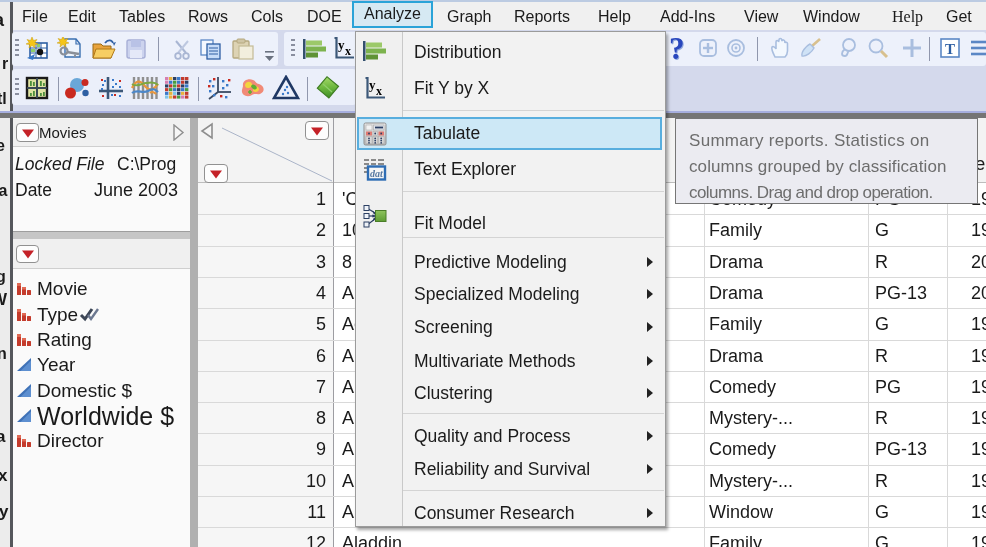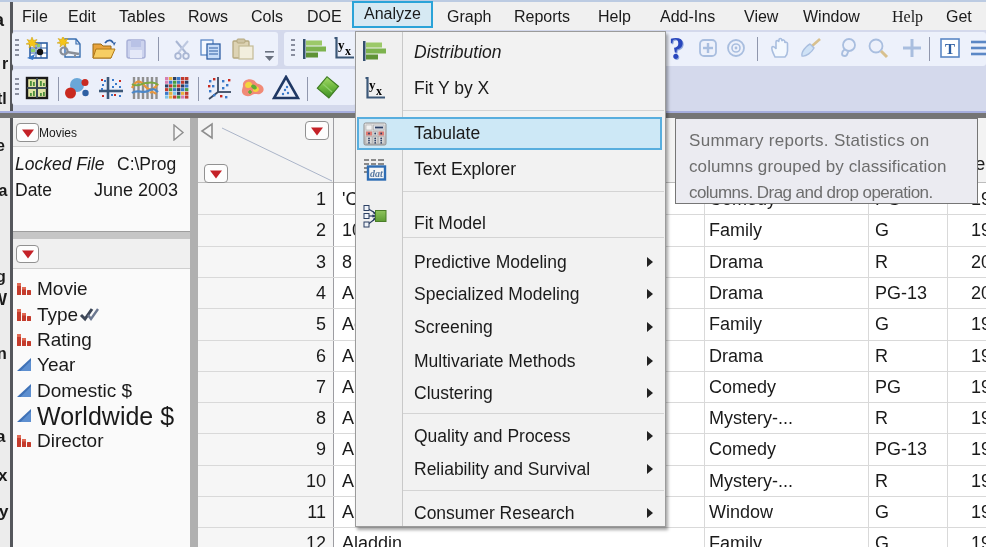--- a/index.html
+++ b/index.html
@@ -439,21 +439,21 @@
     <div class="cell" style="left:773px;top:409.3px;">19</div>
     </div>
   </div>
 
   <div class="abs" style="left:13px;top:118px;width:177px;height:429px;background:#fafafa;">
 
     <div class="abs" style="left:0;top:1px;width:177px;height:28px;background:#f0f0f0;border-bottom:1px solid #cfcfcf;box-sizing:border-box;"></div>
     <div class="rtbtn" style="left:3px;top:5px;width:21px;height:17px;">
         <i></i>
       </div>
-    <div class="abs" style="left:26px;top:3px;font-size:12px;line-height:24px;">Movies</div>
+    <div class="abs" style="left:26px;top:3px;font-size:15px;line-height:24px;">Movies</div>
     <svg class="abs" style="left:158px;top:6px;" width="14" height="17">
       <polygon points="3,1 12,8.5 3,16" fill="#f6f6f6" stroke="#8e8e8e" stroke-width="1.4"></polygon>
     </svg>
     <div class="abs" style="left:2px;top:36px;font-size:17.5px;font-style:italic;">Locked File</div>
     <div class="abs" style="left:104px;top:36px;font-size:17.5px;">C:\Prog</div>
     <div class="abs" style="left:2px;top:62px;font-size:17.5px;">Date</div>
     <div class="abs" style="left:81px;top:62px;font-size:18px;">June 2003</div>
 
     <div class="abs" style="left:0;top:113px;width:177px;height:8px;background:#c6c6c6;border-top:1px solid #9e9e9e;box-sizing:border-box;"></div>
 
@@ -530,21 +530,21 @@
        border:1px solid #9b9b9b;box-sizing:border-box;box-shadow:2px 3px 3px rgba(0,0,0,0.35);">
     <div class="abs" style="left:1px;top:0;width:45px;height:494px;background:#f0f0f0;"></div>
     <div class="abs" style="left:46px;top:0;width:1px;height:494px;background:#c9c9c9;"></div>
     <div id="menuitems">
     <div class="abs" style="left:7px;top:9.0px;width:24px;height:24px;"><svg width="23" height="20">
             <rect x="0" y="0" width="2.5" height="20" fill="#33506e"></rect>
             <rect x="3" y="1.5" width="16" height="5" fill="#9cc969"></rect>
             <rect x="3" y="7.5" width="20" height="5" fill="#7db34e"></rect>
             <rect x="3" y="13.5" width="12" height="5" fill="#5f9335"></rect>
           </svg></div>
-    <div class="mitem" style="top:4.0px;height:32px;line-height:32px;font-style:italic;">
+    <div class="mitem" style="top:4.0px;height:32px;line-height:32px;">
           <span style="position:absolute;left:57px;">Distribution</span>
         </div>
     <div class="abs" style="left:7px;top:45.0px;width:24px;height:24px;"><svg width="24" height="24">
             <path d="M2.5 1 L4.5 1 L4.5 20.5 L22 20.5" stroke="#3c5878" stroke-width="2.2" fill="none"></path>
             <text x="6" y="12" font-family="Liberation Serif,serif" font-weight="bold" font-size="13">y</text>
             <text x="13" y="18" font-family="Liberation Serif,serif" font-weight="bold" font-size="12">x</text>
           </svg></div>
     <div class="mitem" style="top:40.0px;height:32px;line-height:32px;">
           <span style="position:absolute;left:57px;">Fit Y by X</span>
         </div>

